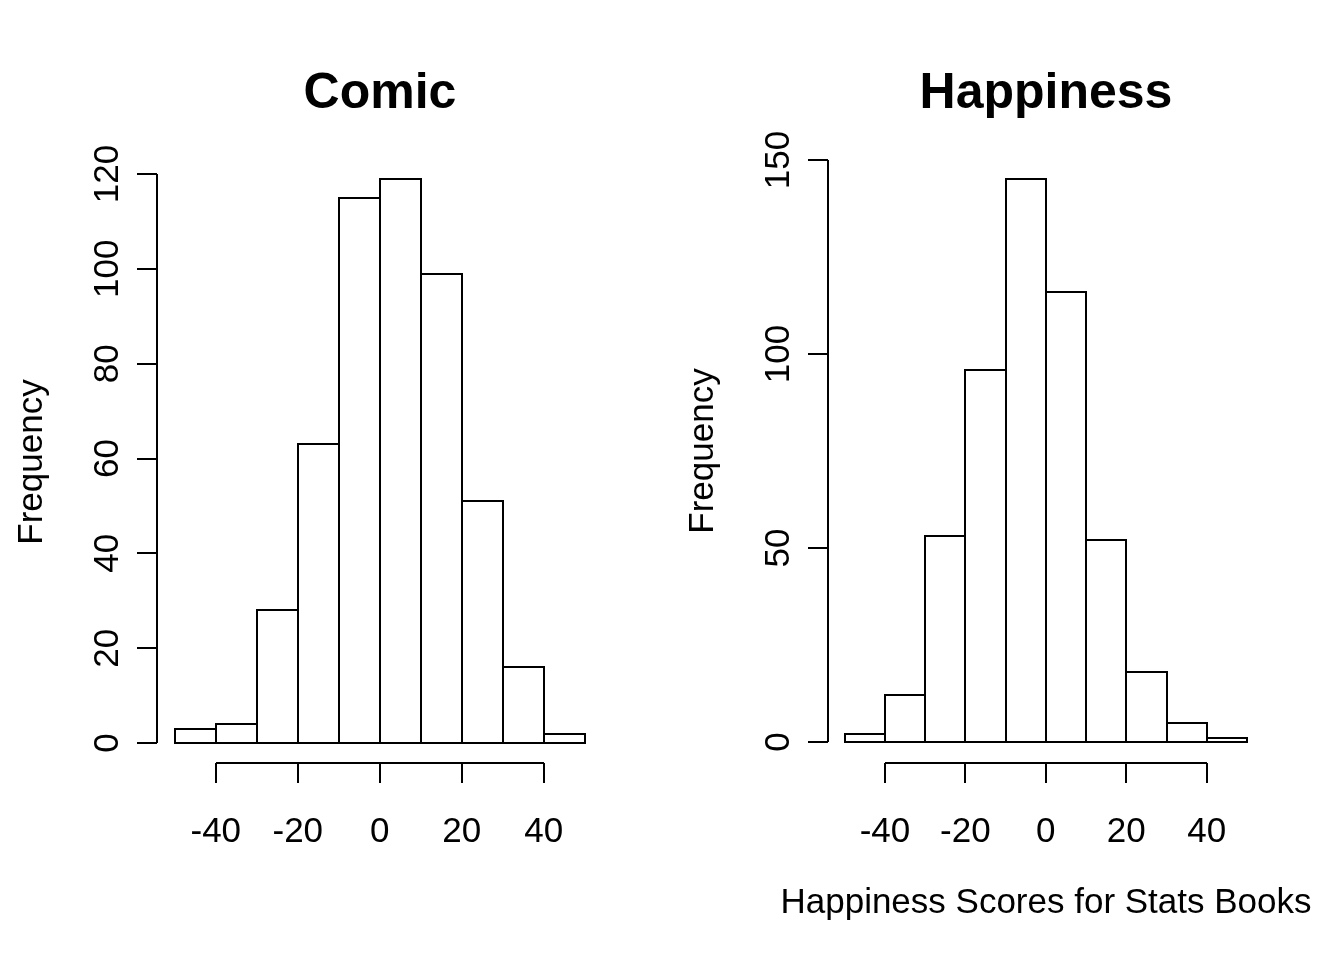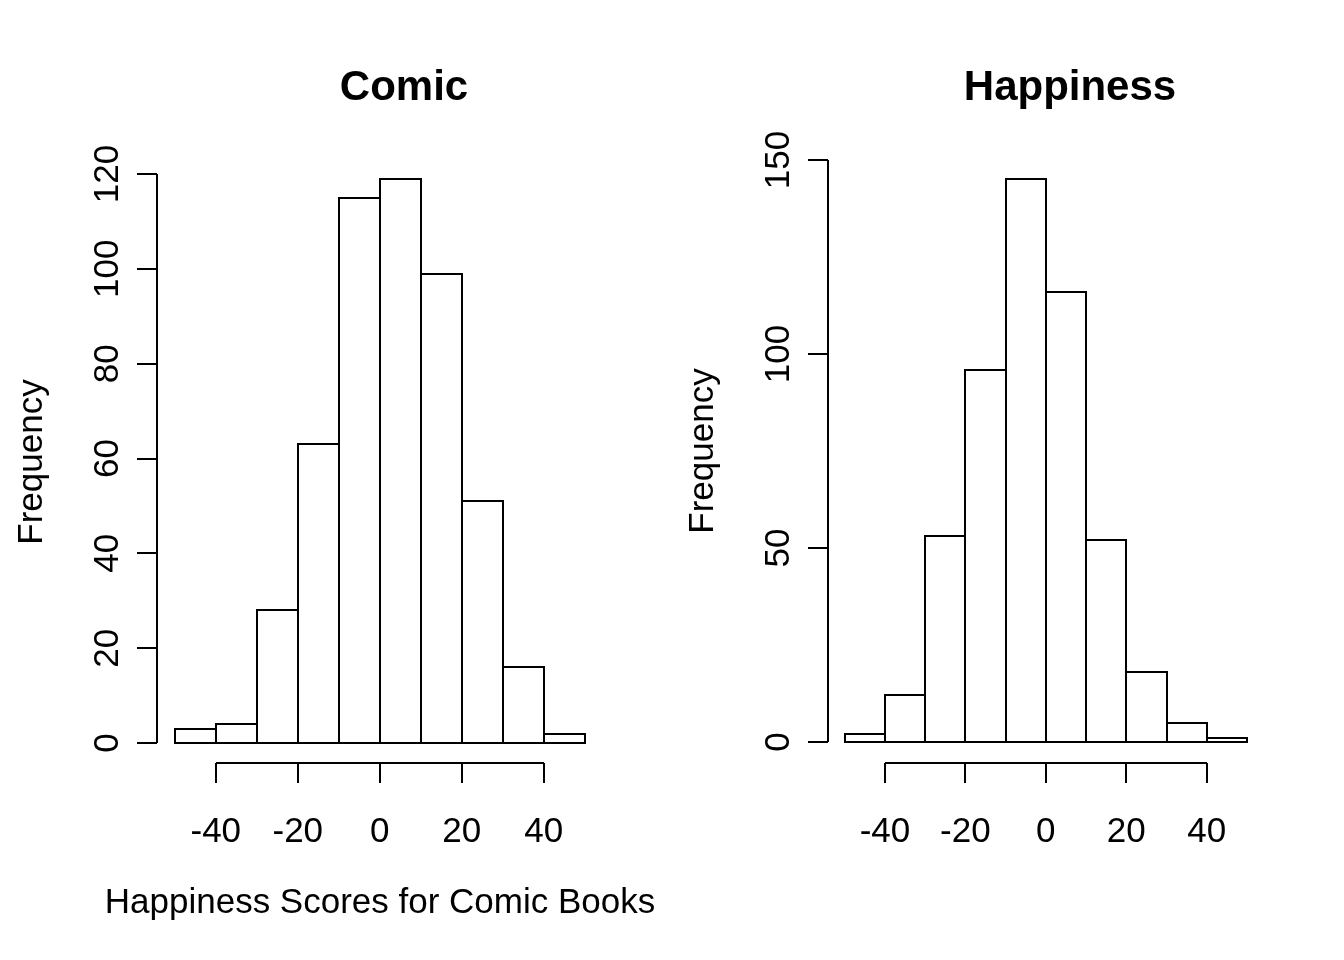--- a/index.html
+++ b/index.html
@@ -1,19 +1,19 @@
 <!DOCTYPE html>
 <html><head>
 <meta charset="utf-8">
 <style>
   html,body{margin:0;padding:0;background:#ffffff;}
   #figure{position:relative;width:1344px;height:960px;background:#ffffff;overflow:hidden;
           font-family:"Liberation Sans", sans-serif;color:#000;}
   .plot-title{position:absolute;top:62px;transform:translateX(-50%);
-              font-size:42px;font-weight:bold;white-space:nowrap;margin-left:24px;}
+              font-size:50px;font-weight:bold;white-space:nowrap;}
   .x-label{position:absolute;top:881px;transform:translateX(-50%);
            font-size:35px;white-space:nowrap;}
   .y-label{position:absolute;transform:translate(-50%,-50%) rotate(-90deg);
            font-size:35px;white-space:nowrap;}
   #title-comic{left:380px;}
   #title-statbook{left:1046px;}
   #xlab-comic{left:380px;}
   #xlab-statbook{left:1046px;}
   #ylab-comic{left:30px;top:462px;}
   #ylab-statbook{left:701px;top:451px;}
@@ -91,19 +91,19 @@
       <line x1="1126.3" y1="763" x2="1126.3" y2="783" stroke="#000000" stroke-width="2" shape-rendering="crispEdges"></line>
       <text x="1126.3" y="842" font-size="35" text-anchor="middle">20</text>
       <line x1="1206.7" y1="763" x2="1206.7" y2="783" stroke="#000000" stroke-width="2" shape-rendering="crispEdges"></line>
       <text x="1206.7" y="842" font-size="35" text-anchor="middle">40</text>
     </svg>
 
   <div class="plot-title" id="title-comic">Comic</div>
 
   <div class="plot-title" id="title-statbook">Happiness</div>
 
-  <div class="x-label" id="xlab-comic">Happiness Scores for Comic Books</div>
 
+  <div class="x-label" id="xlab-statbook">Happiness Scores for Stats Books</div>
 
   <div class="y-label" id="ylab-comic">Frequency</div>
 
   <div class="y-label" id="ylab-statbook">Frequency</div>
 </div>
 
 </body></html>

